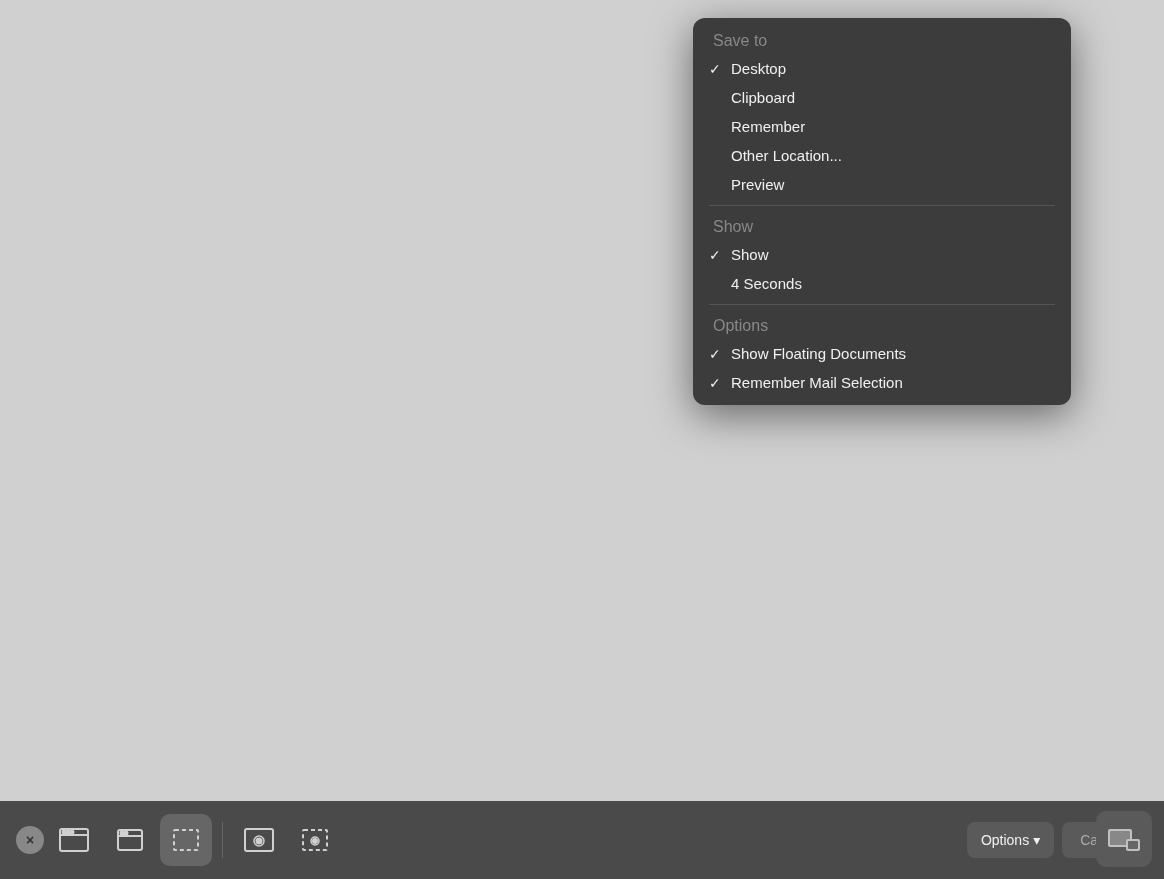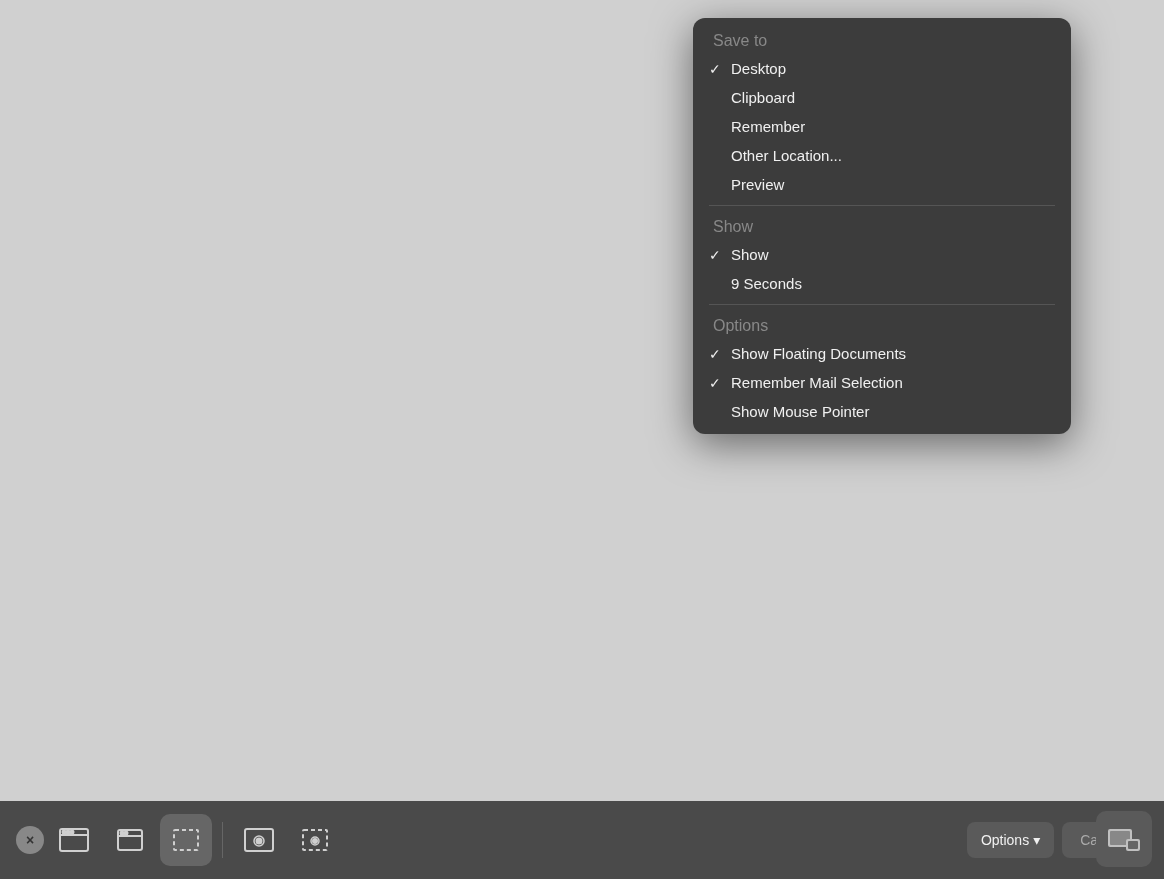--- a/index.html
+++ b/index.html
@@ -208,37 +208,34 @@
 
   <div class="menu-divider"></div>
 
   <div class="menu-section-label">Show</div>
 
   <div class="menu-item">
     <span class="checkmark">✓</span>
     <span>Show</span>
   </div>
   <div class="menu-item">
-    <span>9 Seconds</span>
+    <span>4 Seconds</span>
   </div>
 
   <div class="menu-divider"></div>
 
   <div class="menu-section-label">Options</div>
 
   <div class="menu-item">
     <span class="checkmark">✓</span>
     <span>Show Floating Documents</span>
   </div>
   <div class="menu-item">
     <span class="checkmark">✓</span>
     <span>Remember Mail Selection</span>
-  </div>
-  <div class="menu-item">
-    <span>Show Mouse Pointer</span>
   </div>
 </div>
 
 <div class="toolbar">
 
   <button class="toolbar-close">
     <span>×</span>
   </button>
 
   <button class="toolbar-btn">

